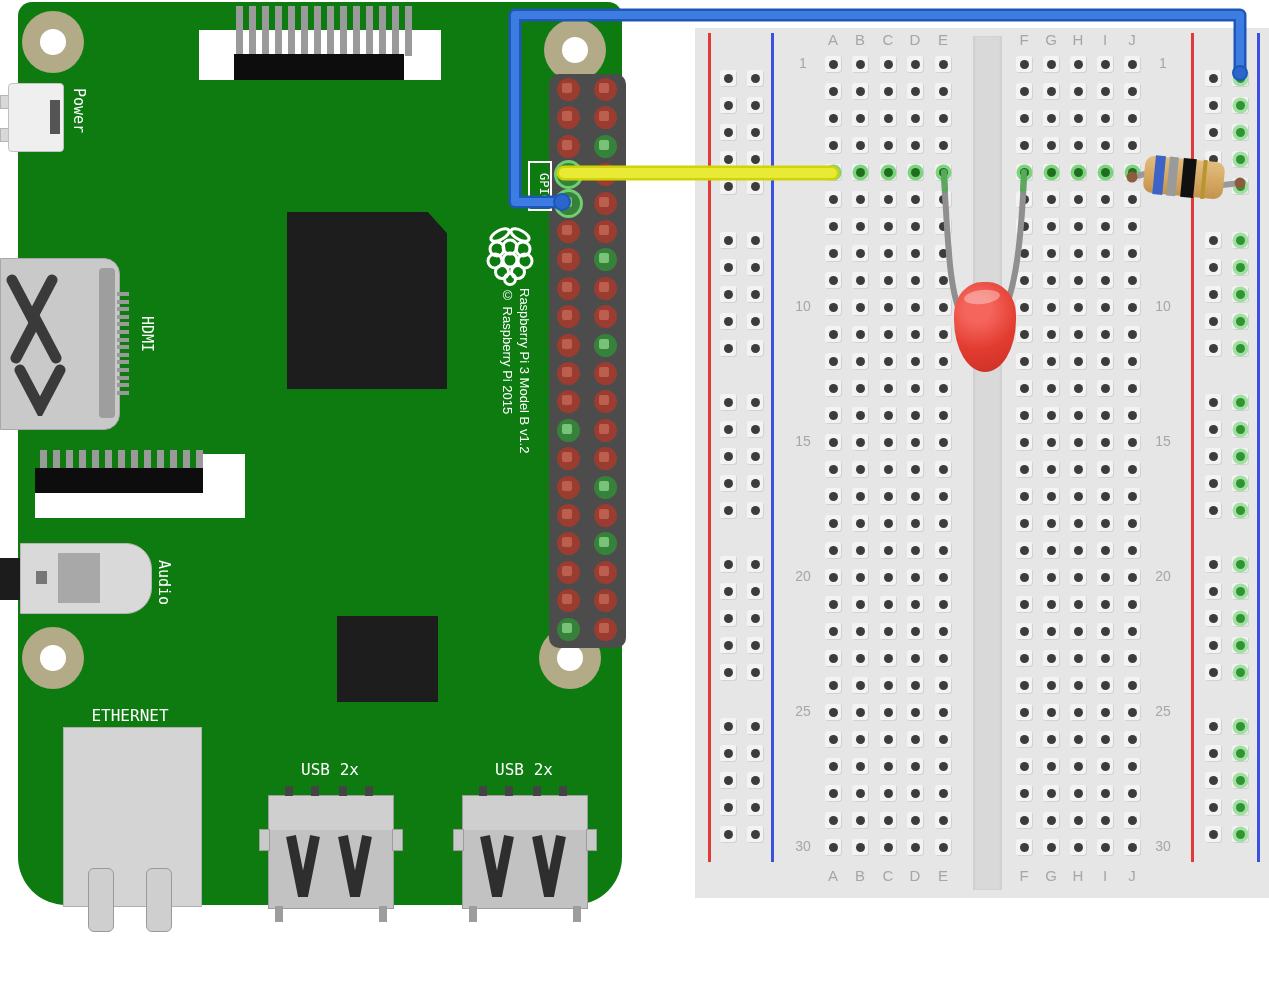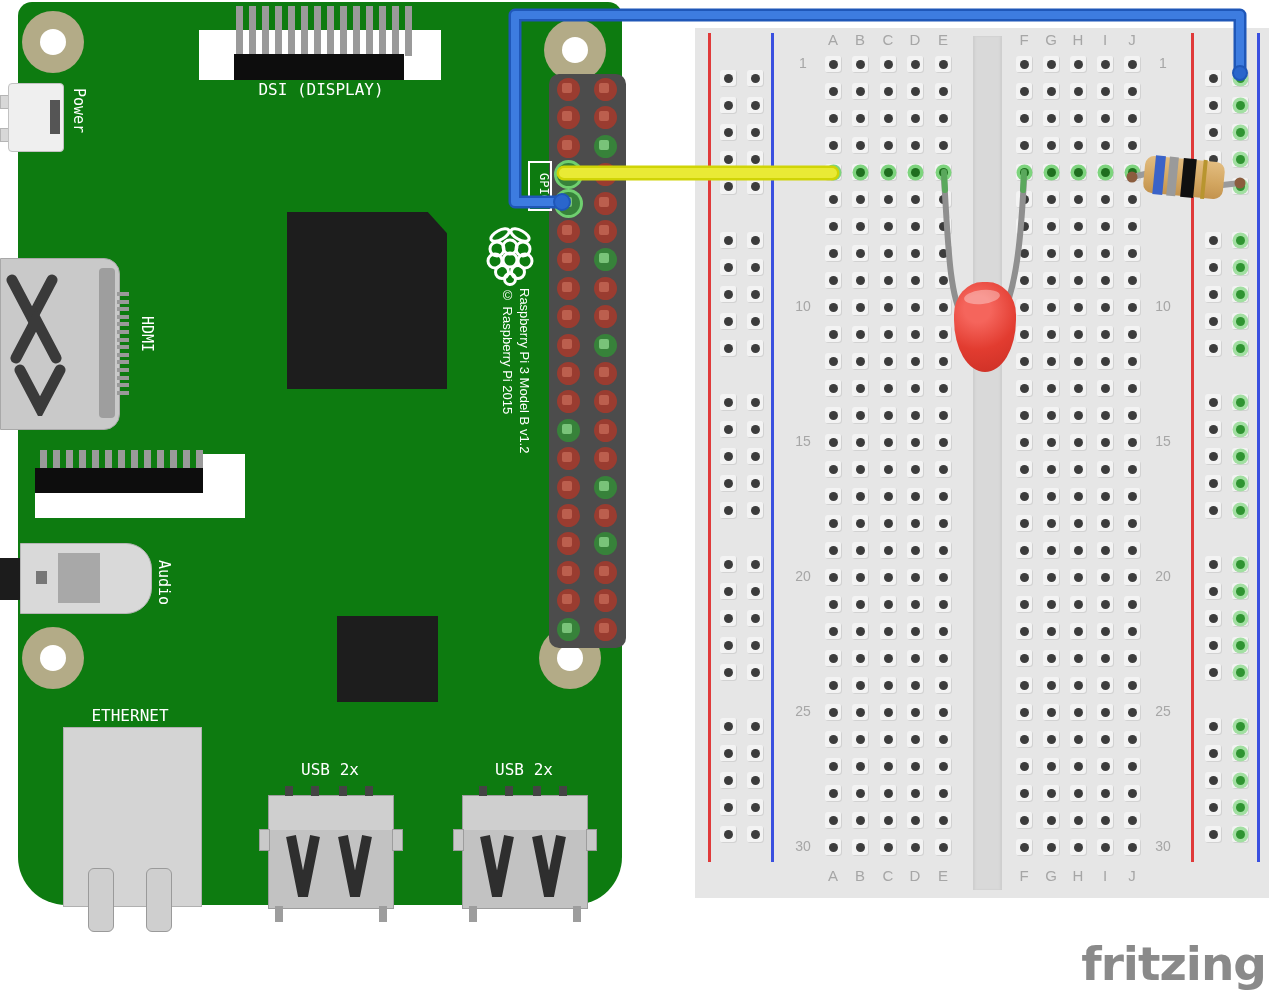--- a/index.html
+++ b/index.html
@@ -114,21 +114,20 @@
           <div class="tooth" style="left: 309px; top: 4px; width: 7px; height: 50px;"></div>
           <div class="tooth" style="left: 322px; top: 4px; width: 7px; height: 50px;"></div>
           <div class="tooth" style="left: 335px; top: 4px; width: 7px; height: 50px;"></div>
           <div class="tooth" style="left: 348px; top: 4px; width: 7px; height: 50px;"></div>
           <div class="tooth" style="left: 361px; top: 4px; width: 7px; height: 50px;"></div>
           <div class="tooth" style="left: 374px; top: 4px; width: 7px; height: 50px;"></div>
           <div class="tooth" style="left: 387px; top: 4px; width: 7px; height: 50px;"></div>
         </div>
       <div class="abs" style="left:216px;top:52px;width:170px;height:26px;background:#0d0d0d;"></div>
     </div>
-    <div class="abs silk" style="left:163px;top:78px;width:280px;text-align:center;font-size:16px;">DSI (DISPLAY)</div>
 
     <div>
       <div class="abs" style="left:17px;top:488px;width:210px;height:28px;background:#fff;"></div>
       <div class="abs" style="left:178px;top:452px;width:49px;height:64px;background:#fff;"></div>
       <div class="abs" id="csi-teeth">
           <div class="tooth" style="left: 22px; top: 448px; width: 7px; height: 20px;"></div>
           <div class="tooth" style="left: 35px; top: 448px; width: 7px; height: 20px;"></div>
           <div class="tooth" style="left: 48px; top: 448px; width: 7px; height: 20px;"></div>
           <div class="tooth" style="left: 61px; top: 448px; width: 7px; height: 20px;"></div>
           <div class="tooth" style="left: 74px; top: 448px; width: 7px; height: 20px;"></div>
@@ -1654,14 +1653,13 @@
     <div class="led-shine"></div>
   </div>
 
   <div class="abs resistor-body" style="z-index:21;">
     <div class="rband" style="left:10px;width:10px;background:#3b63c8;"></div>
     <div class="rband" style="left:24px;width:9px;background:#9a9a9a;"></div>
     <div class="rband" style="left:38px;width:13px;background:#101010;"></div>
     <div class="rband" style="left:58px;width:4px;background:#b8952f;"></div>
   </div>
 
-  <div class="abs fritzing">fritzing</div>
 </div>
 
 </body></html>

